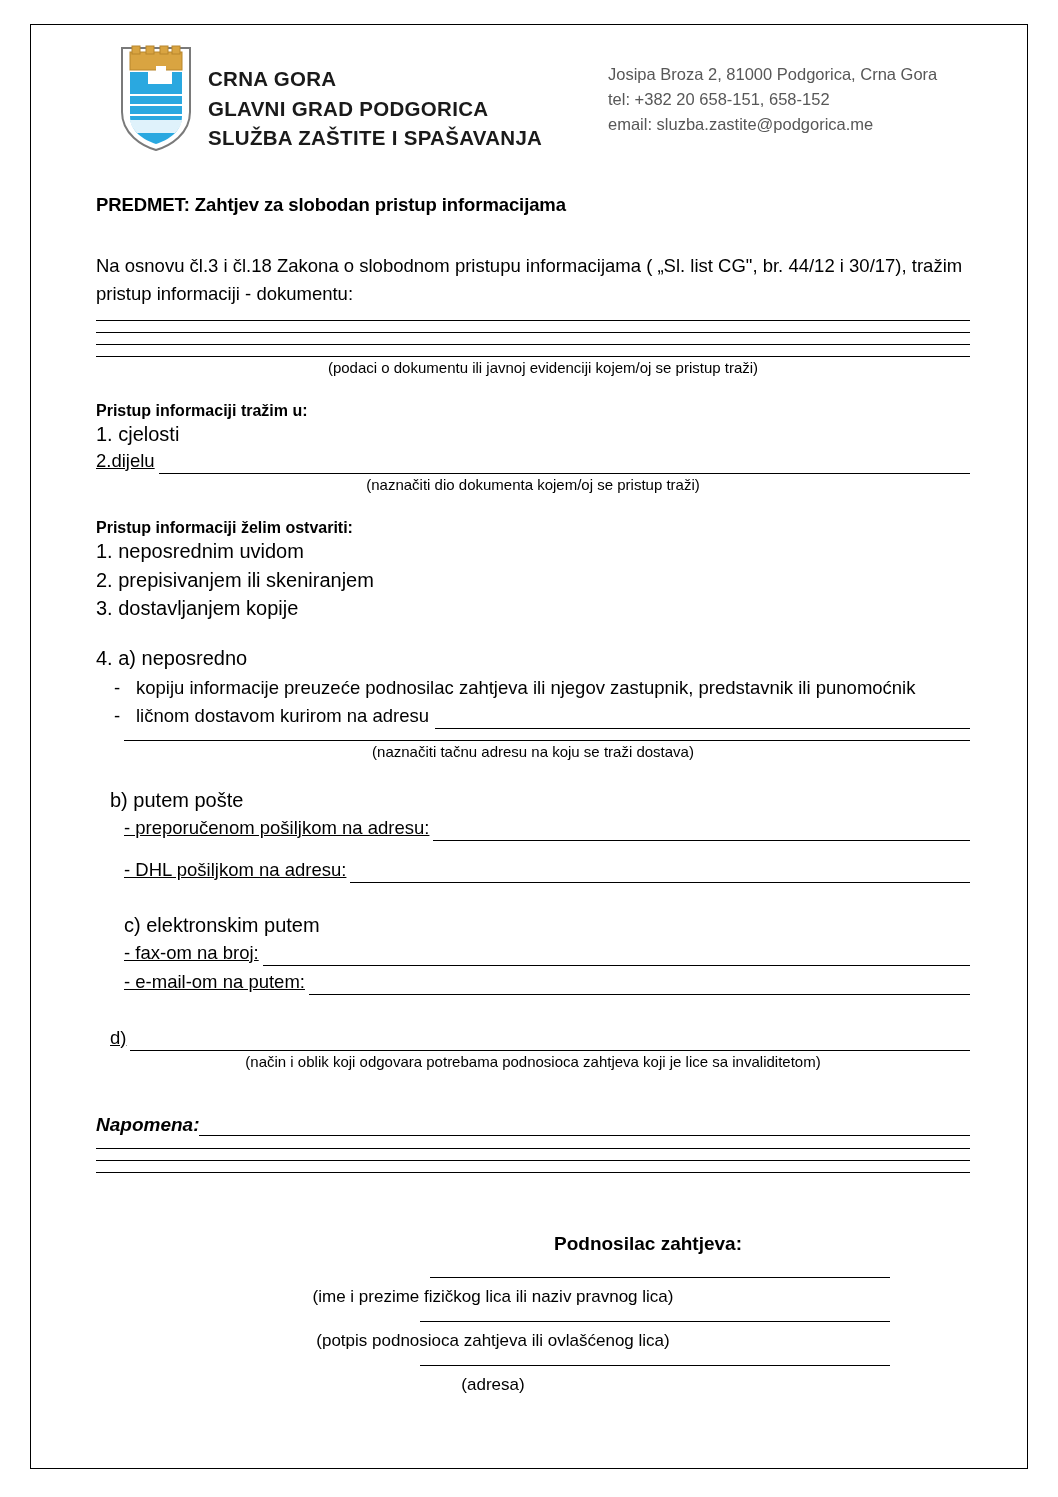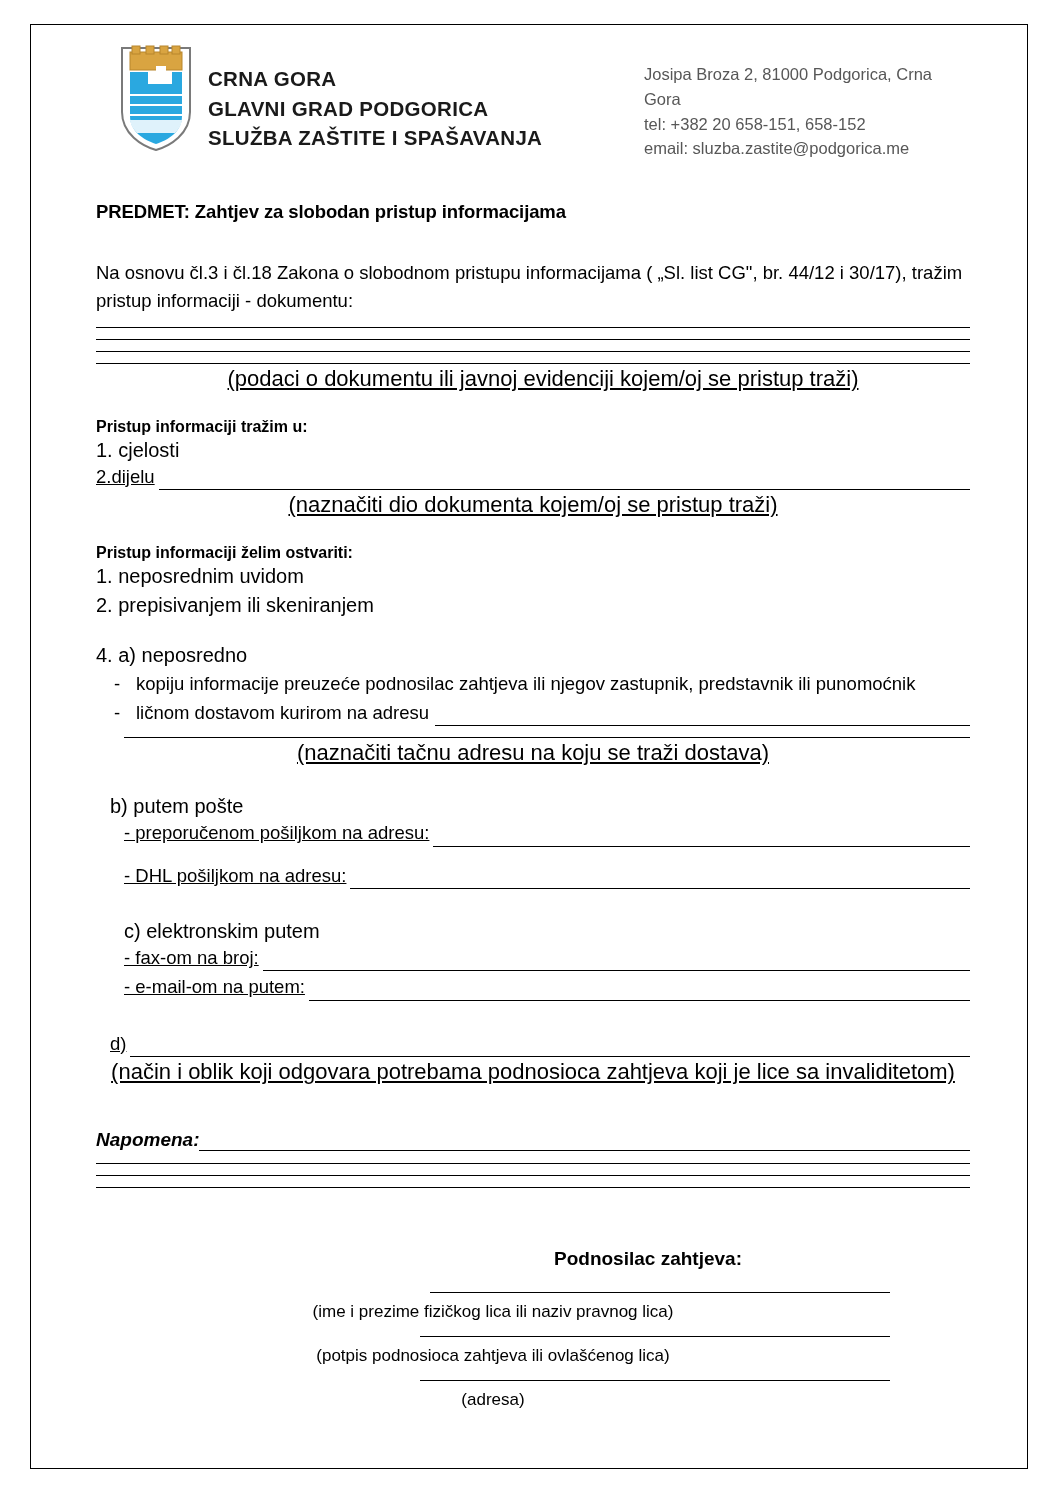--- a/index.html
+++ b/index.html
@@ -60,21 +60,20 @@
     letter-spacing: 0.3px;
     line-height: 1.45;
     color: #1a1a1a;
   }
   .contact-block {
     padding-top: 20px;
     color: #575757;
     font-size: 16.5px;
     line-height: 1.5;
     flex: 1 1 auto;
-    margin-left: 36px;
   }
 
   
   .subject {
     font-size: 18.5px;
     font-weight: bold;
     margin: 40px 0 0 0;
     letter-spacing: -0.1px;
   }
   .para {
@@ -85,24 +84,23 @@
   .sect-title {
     font-size: 16px;
     font-weight: bold;
     margin-top: 26px;
   }
   .line-item {
     font-size: 20px;
     line-height: 1.42;
   }
   .caption {
-    font-size: 22px;
+    font-size: 15px;
     text-align: center;
     margin-top: 2px;
-    text-decoration: underline;
   }
   .caption.left-pad { padding-left: 20px; }
 
   .rule {
     border-bottom: 1.4px solid #000;
     height: 0;
     margin-top: 16px;
   }
   .rule.tight { margin-top: 11px; }
 
@@ -238,20 +236,21 @@
     <div class="line-item">1. cjelosti</div>
     <div class="inline-row">
       <span class="lbl">2.dijelu</span>
       <span class="fill"></span>
     </div>
     <div class="caption">(naznačiti dio dokumenta kojem/oj se pristup traži)</div>
 
     <div class="sect-title">Pristup informaciji želim ostvariti:</div>
     <div class="line-item">1. neposrednim uvidom</div>
     <div class="line-item">2. prepisivanjem ili skeniranjem</div>
+    <div class="line-item">3. dostavljanjem kopije</div>
 
     <div class="line-item" style="margin-top:22px;">4. a) neposredno</div>
 
     <div class="dash-item">
       <span class="dash">-</span>
       <span class="txt">kopiju informacije preuzeće podnosilac zahtjeva ili njegov zastupnik, predstavnik ili punomoćnik</span>
     </div>
 
     <div class="dash-item">
       <span class="dash">-</span>

